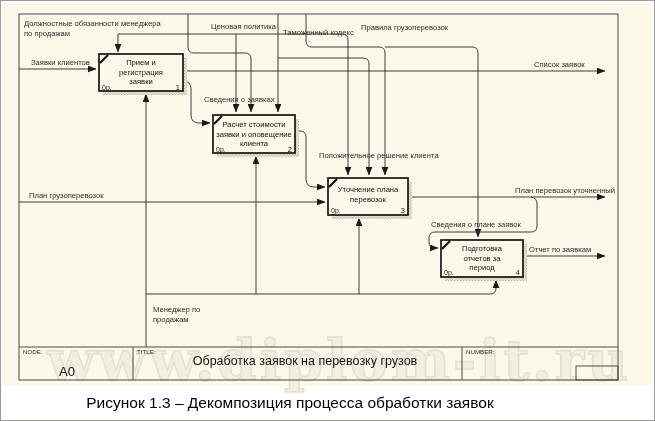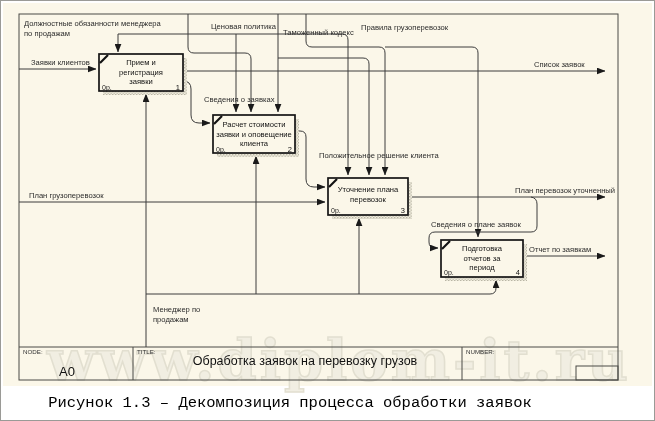--- a/index.html
+++ b/index.html
@@ -10,21 +10,21 @@
   .lbl{font-size:7.6px;fill:#2b2b2b;}
   .boxtxt{font-size:7.6px;fill:#111;text-anchor:middle;}
   .tiny{font-size:6.2px;fill:#333;}
   .cost{font-size:7px;fill:#222;}
   .num{font-size:7.5px;fill:#111;text-anchor:end;}
   .node-val{font-size:13px;fill:#111;}
   .title-val{font-size:12.5px;fill:#111;text-anchor:middle;}
   .wire{fill:none;stroke:#3c3c3c;stroke-width:1;}
   .frame{fill:none;stroke:#4a4a46;stroke-width:1;}
   .abox{fill:#fbf7e9;stroke:#141414;stroke-width:1.7;}
-  .caption{position:absolute;left:0;top:393px;width:578px;text-align:center;font-family:Liberation Mono, monospace;font-size:15.5px;color:#000;}
+  .caption{position:absolute;left:0;top:393px;width:578px;text-align:center;font-family:Liberation Sans, sans-serif;font-size:15.5px;color:#000;}
 </style>
 </head>
 <body>
 
 <div class="shot">
   <div class="page-bg"></div>
   <div class="watermark">www.diplom-it.ru</div>
 
   <svg width="655" height="421" viewBox="0 0 655 421">
     <defs>

